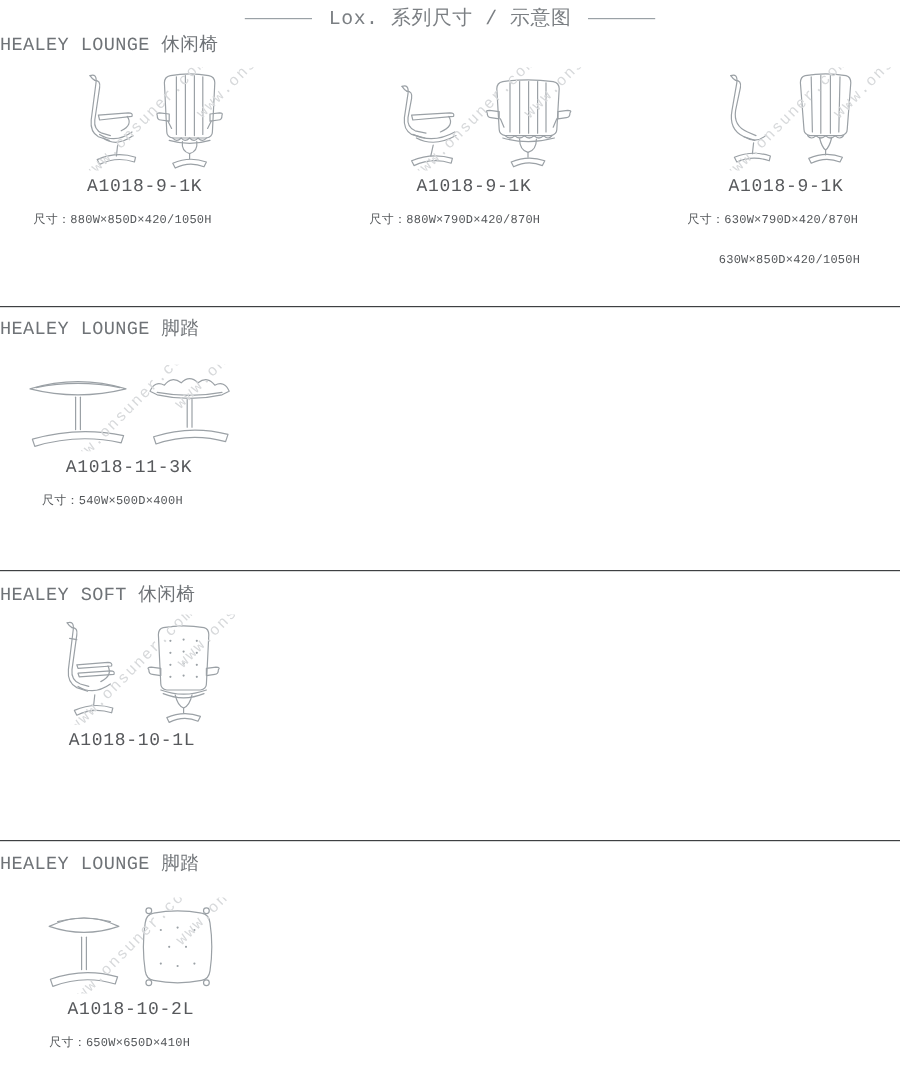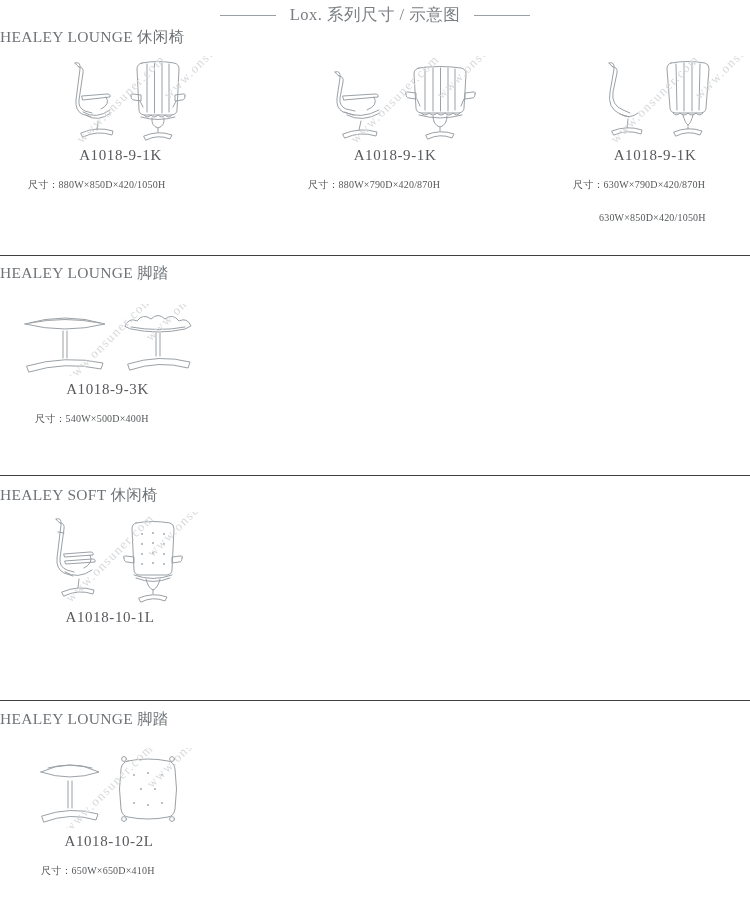--- a/index.html
+++ b/index.html
@@ -1,17 +1,17 @@
 <!DOCTYPE html>
 <html><head>
 <meta charset="utf-8">
 <style>
   html,body{margin:0;padding:0;background:#fff;}
   .page{position:relative;width:750px;height:907px;background:#fff;overflow:hidden;
-        font-family:Liberation Serif, serif;}
+        font-family:Liberation Mono, monospace;}
 
   
   .title-row{position:absolute;top:3px;left:0;right:0;height:24px;
              display:flex;align-items:center;justify-content:center;gap:14px;}
   .tline{width:56px;height:1px;background:#9aa1a6;}
   .title{margin:0;font-size:16.5px;font-weight:400;color:#7b7f83;letter-spacing:.5px;}
 
   
   .sec-header{position:absolute;left:0;margin:0;font-size:15.5px;font-weight:400;
               color:#6f7377;letter-spacing:.3px;}
@@ -162,21 +162,21 @@
         <path d="M8 56 Q46 45 84 53 L82 59 Q46 51 10 62 Z"></path>
       </svg>
       <svg width="76" height="66" viewBox="0 0 76 66">
         <path d="M4 16 Q8 7 16 11 Q22 3 30 9 Q37 2 44 9 Q52 3 58 11 Q66 7 70 16 L64 19 Q37 25 10 19 Z"></path>
         <path d="M10 17 Q37 22 64 17"></path>
         <path d="M35 23 L35 46"></path>
           <path d="M39 23 L39 46"></path>
         <path d="M7 54 Q38 44 69 52 L67 58 Q38 50 9 60 Z"></path>
       </svg>
     </div>
-    <div class="model">A1018-9-3K</div>
+    <div class="model">A1018-11-3K</div>
     <div class="dims" style="padding-left:20px;">尺寸：540W×500D×400H</div>
   </div>
 
   <div class="divider" style="top:475px;"></div>
 
   <h2 class="sec-header" style="top:485px;">HEALEY SOFT 休闲椅</h2>
 
   <div class="product" style="left:20px;top:512px;width:180px;">
     <div class="art" style="height:92px;">
       <span class="wm wm-main">www.onsuner.com</span>

